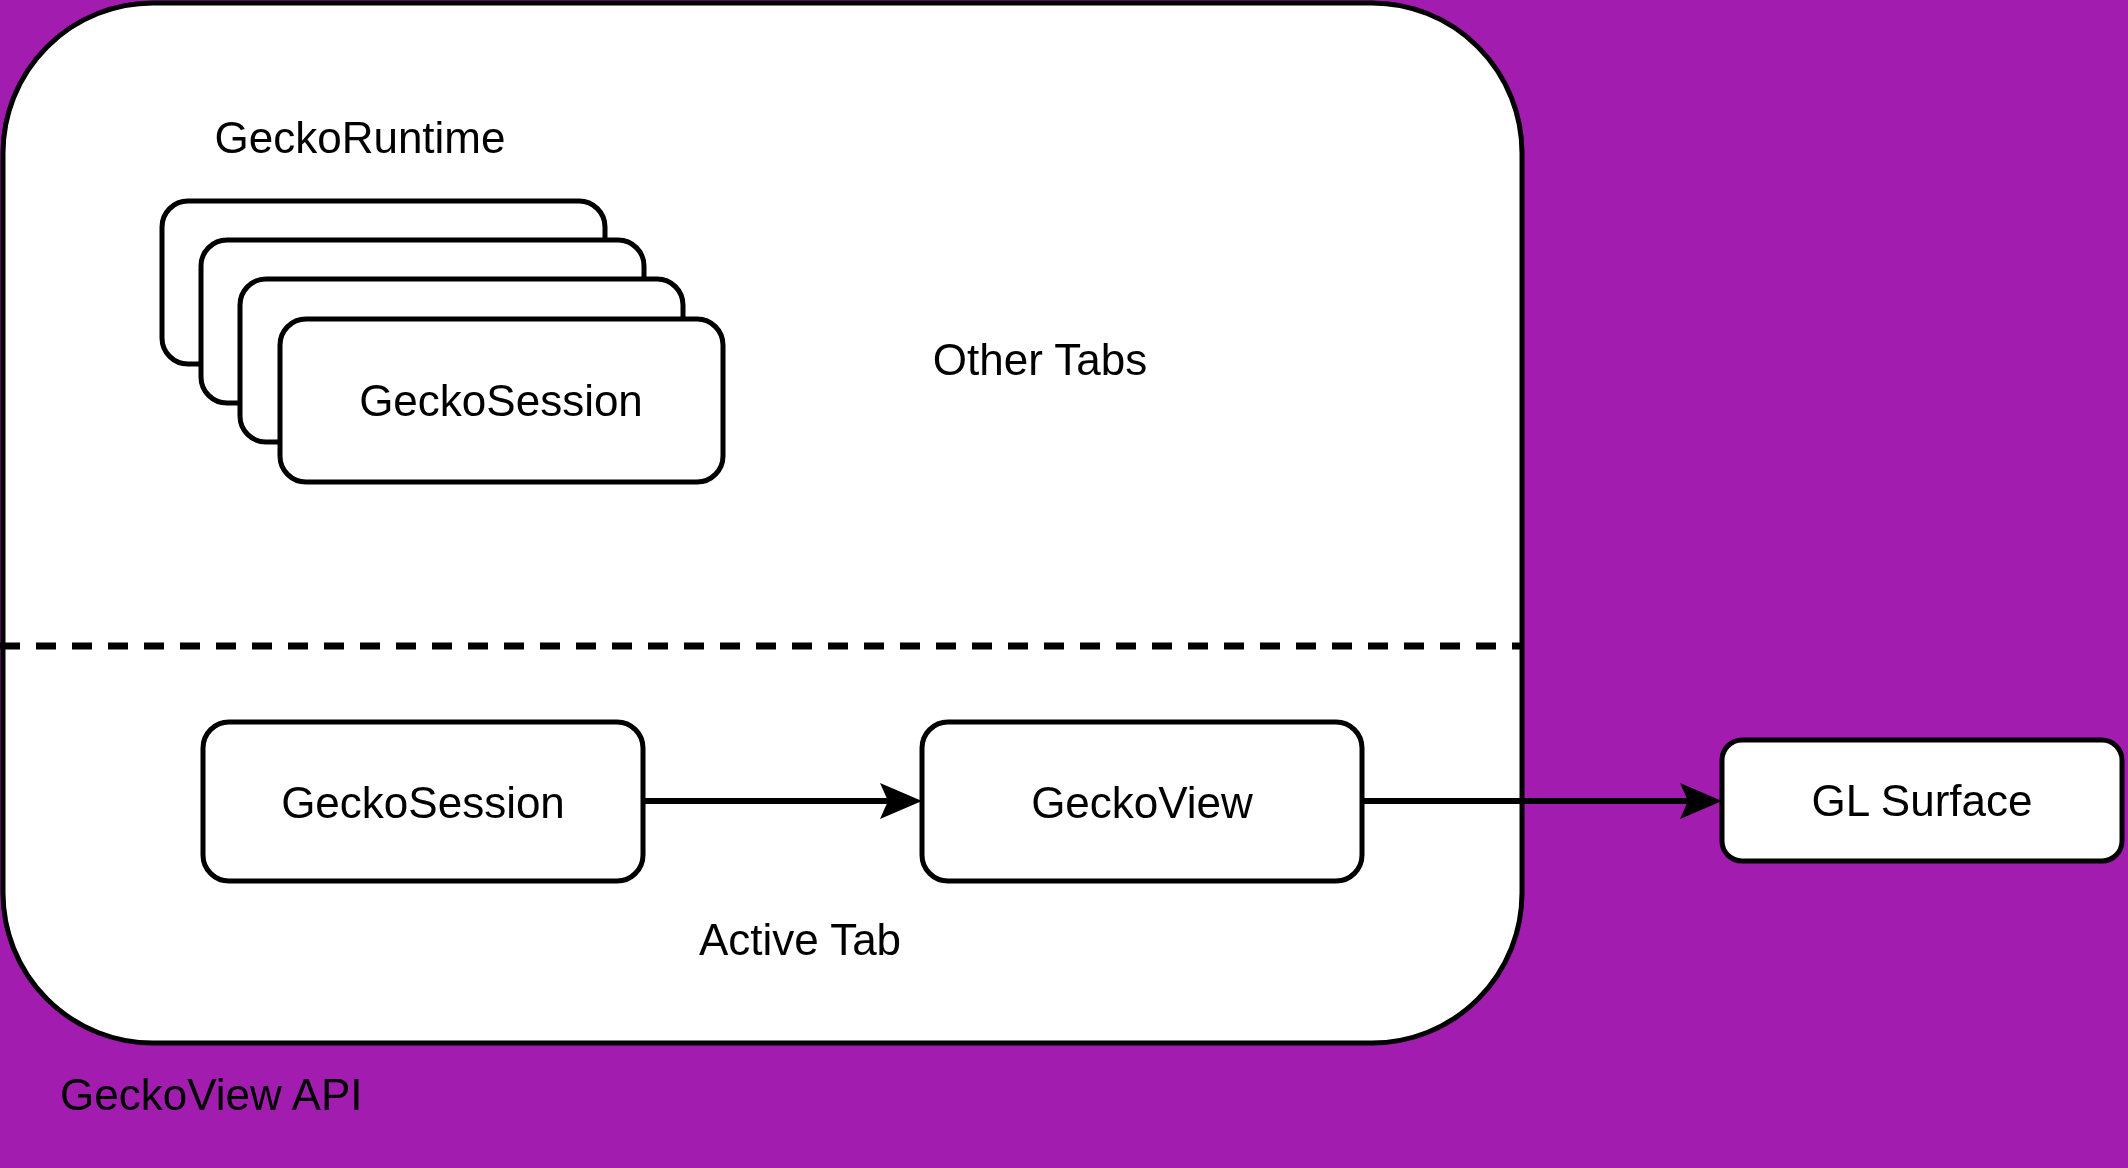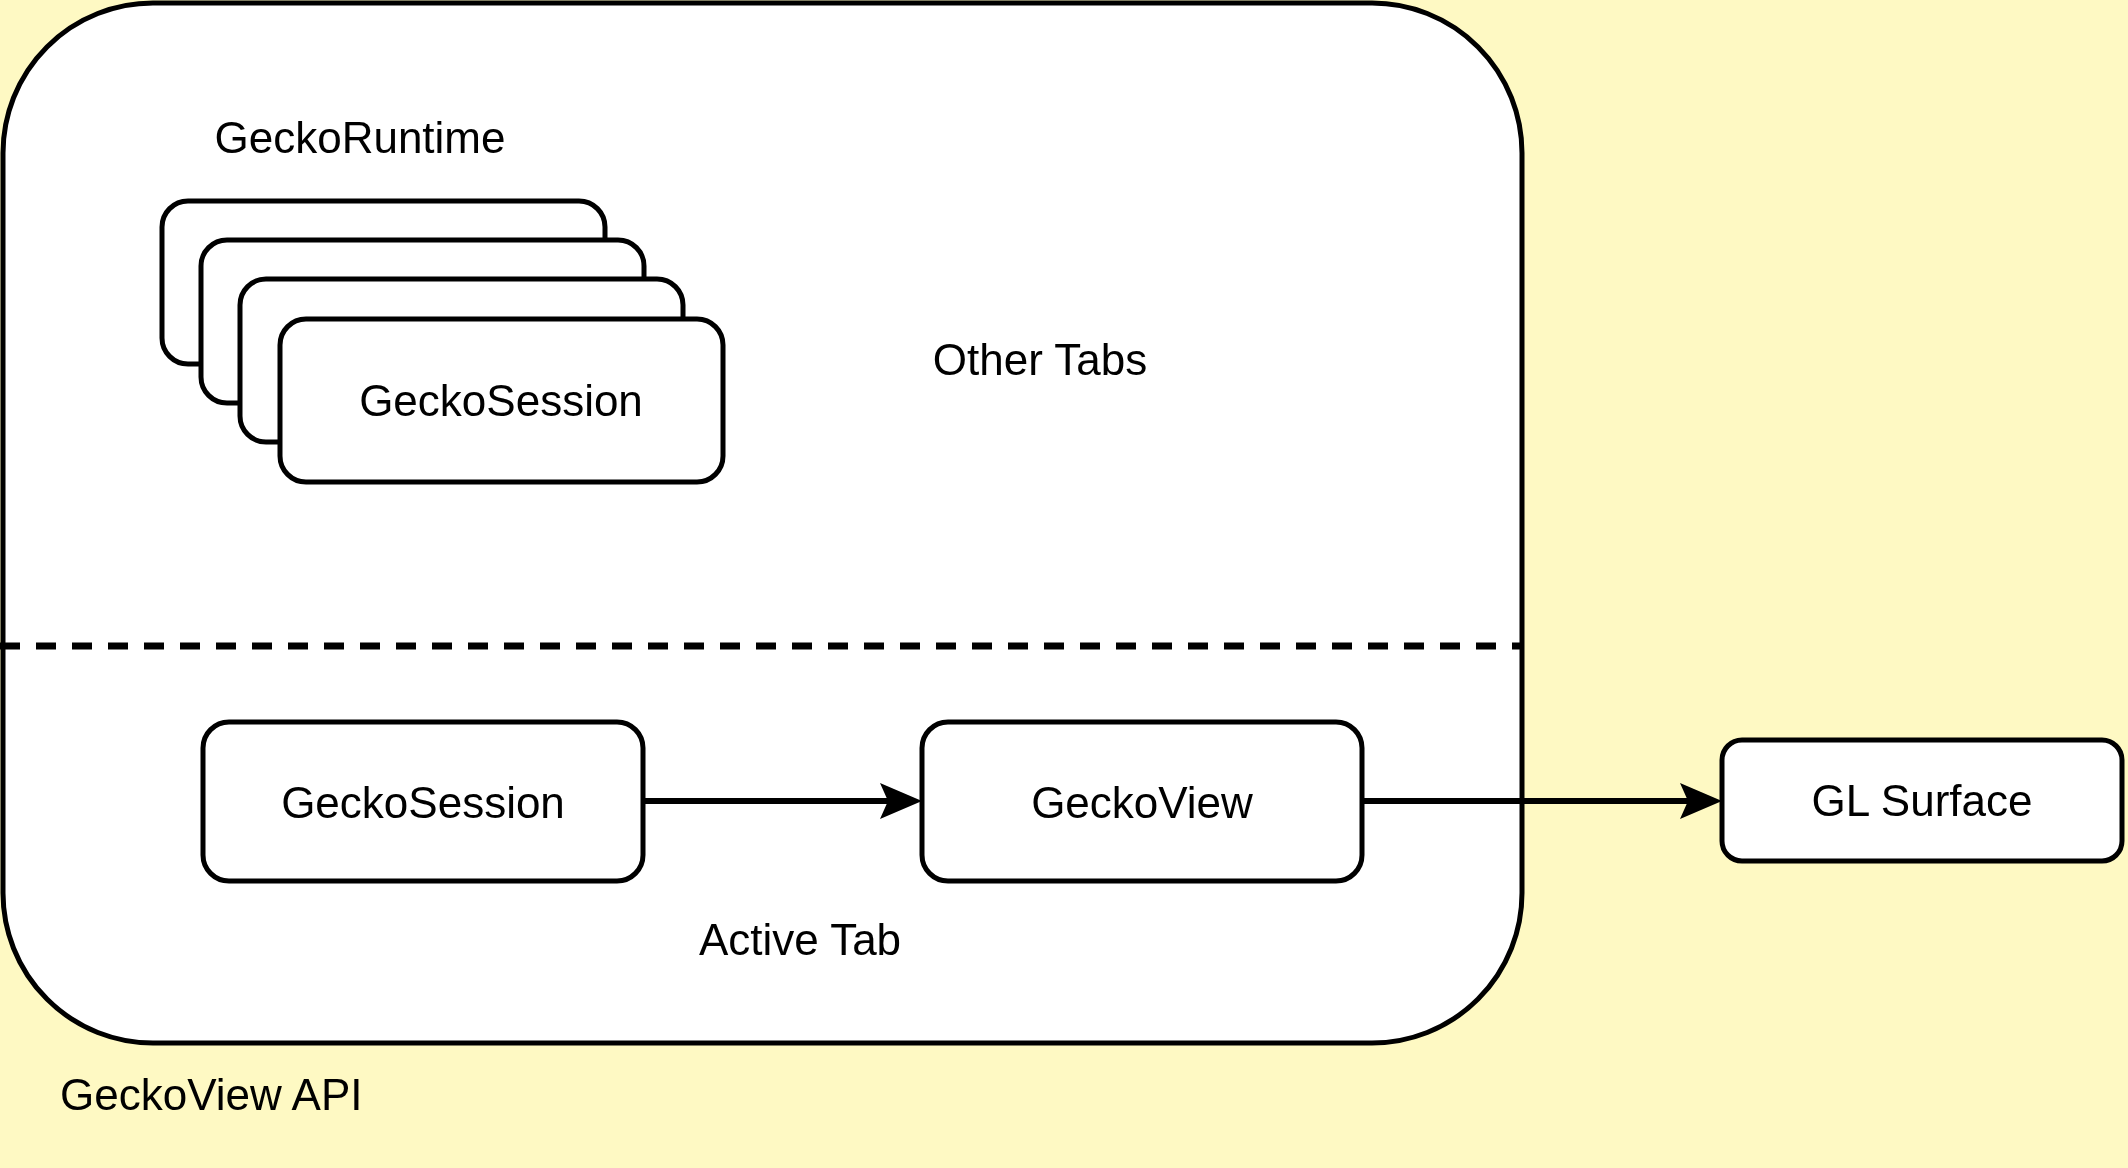--- a/index.html
+++ b/index.html
@@ -11,21 +11,21 @@
   body {
     width: 2128px;
     height: 1168px;
     overflow: hidden;
     font-family: "Liberation Sans", sans-serif;
   }
   #diagram-root {
     position: relative;
     width: 2128px;
     height: 1168px;
-    background: #fef9c3;
+    background: #a21caf;
   }
   svg.diagram-canvas {
     display: block;
     width: 2128px;
     height: 1168px;
   }
   .shape-outline {
     fill: #ffffff;
     stroke: #000000;
     stroke-width: 5;

